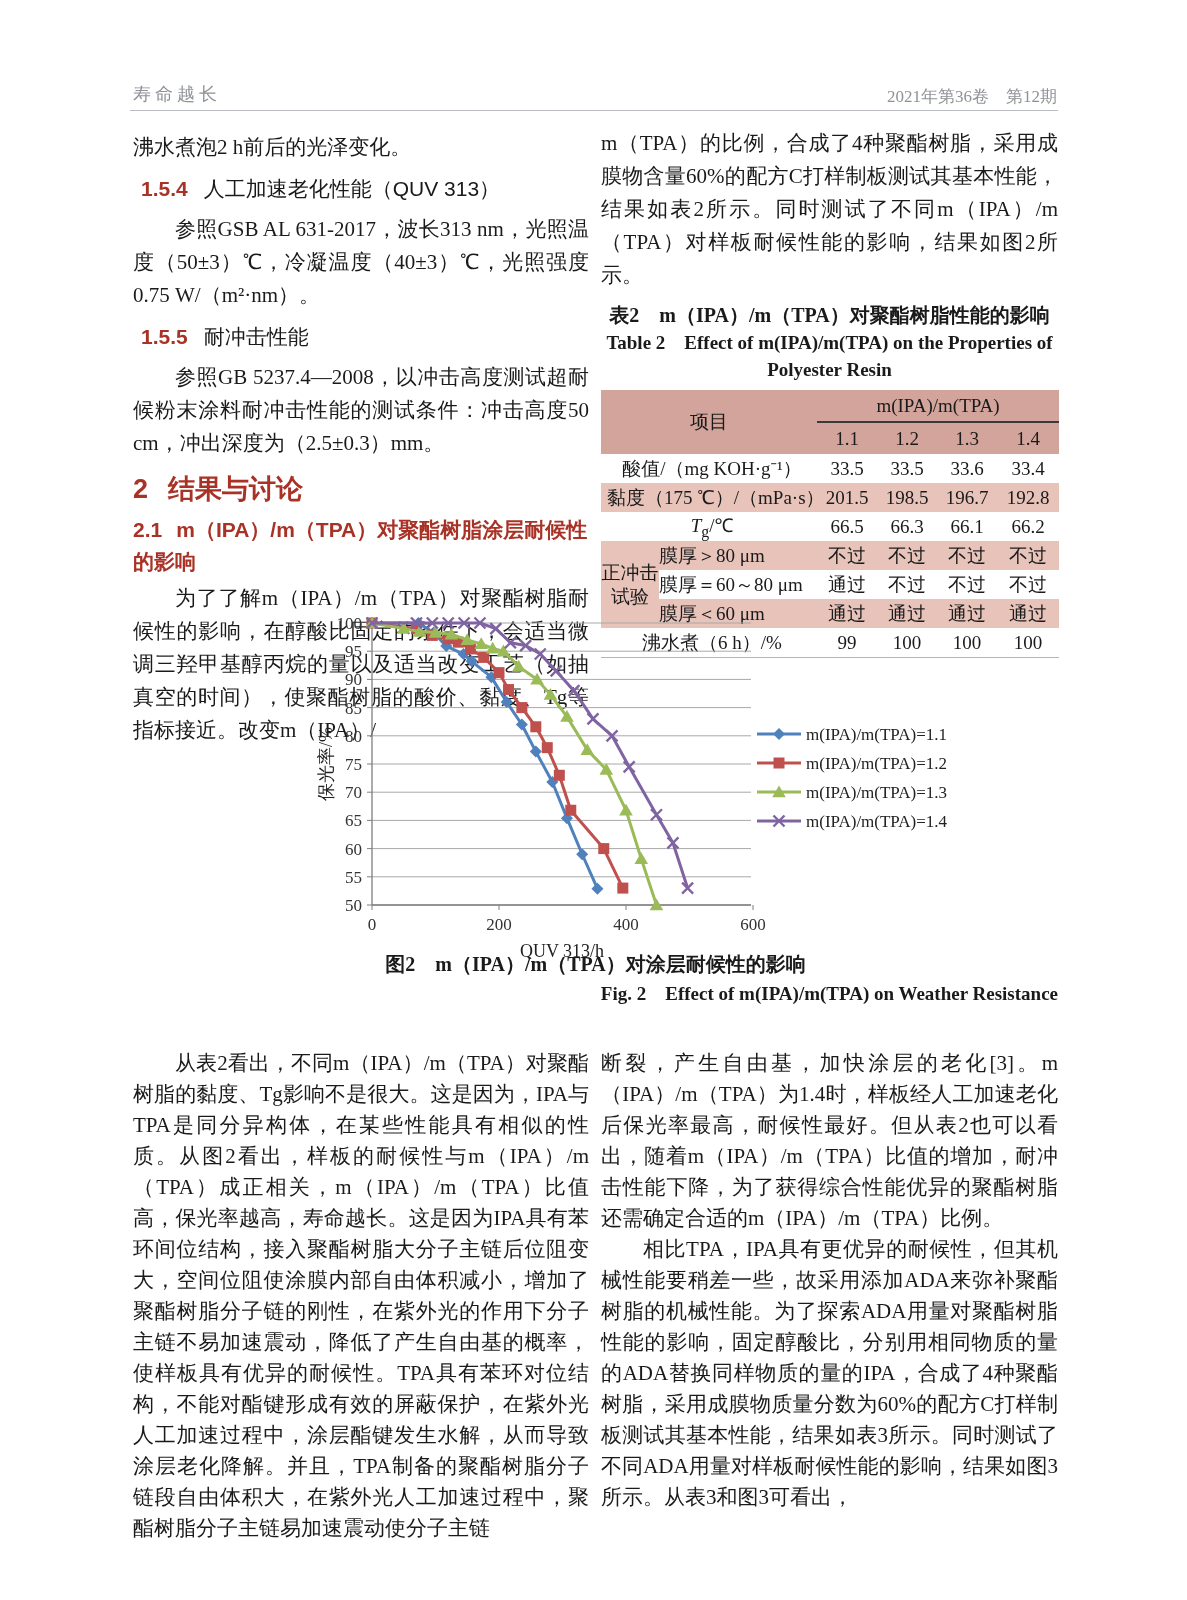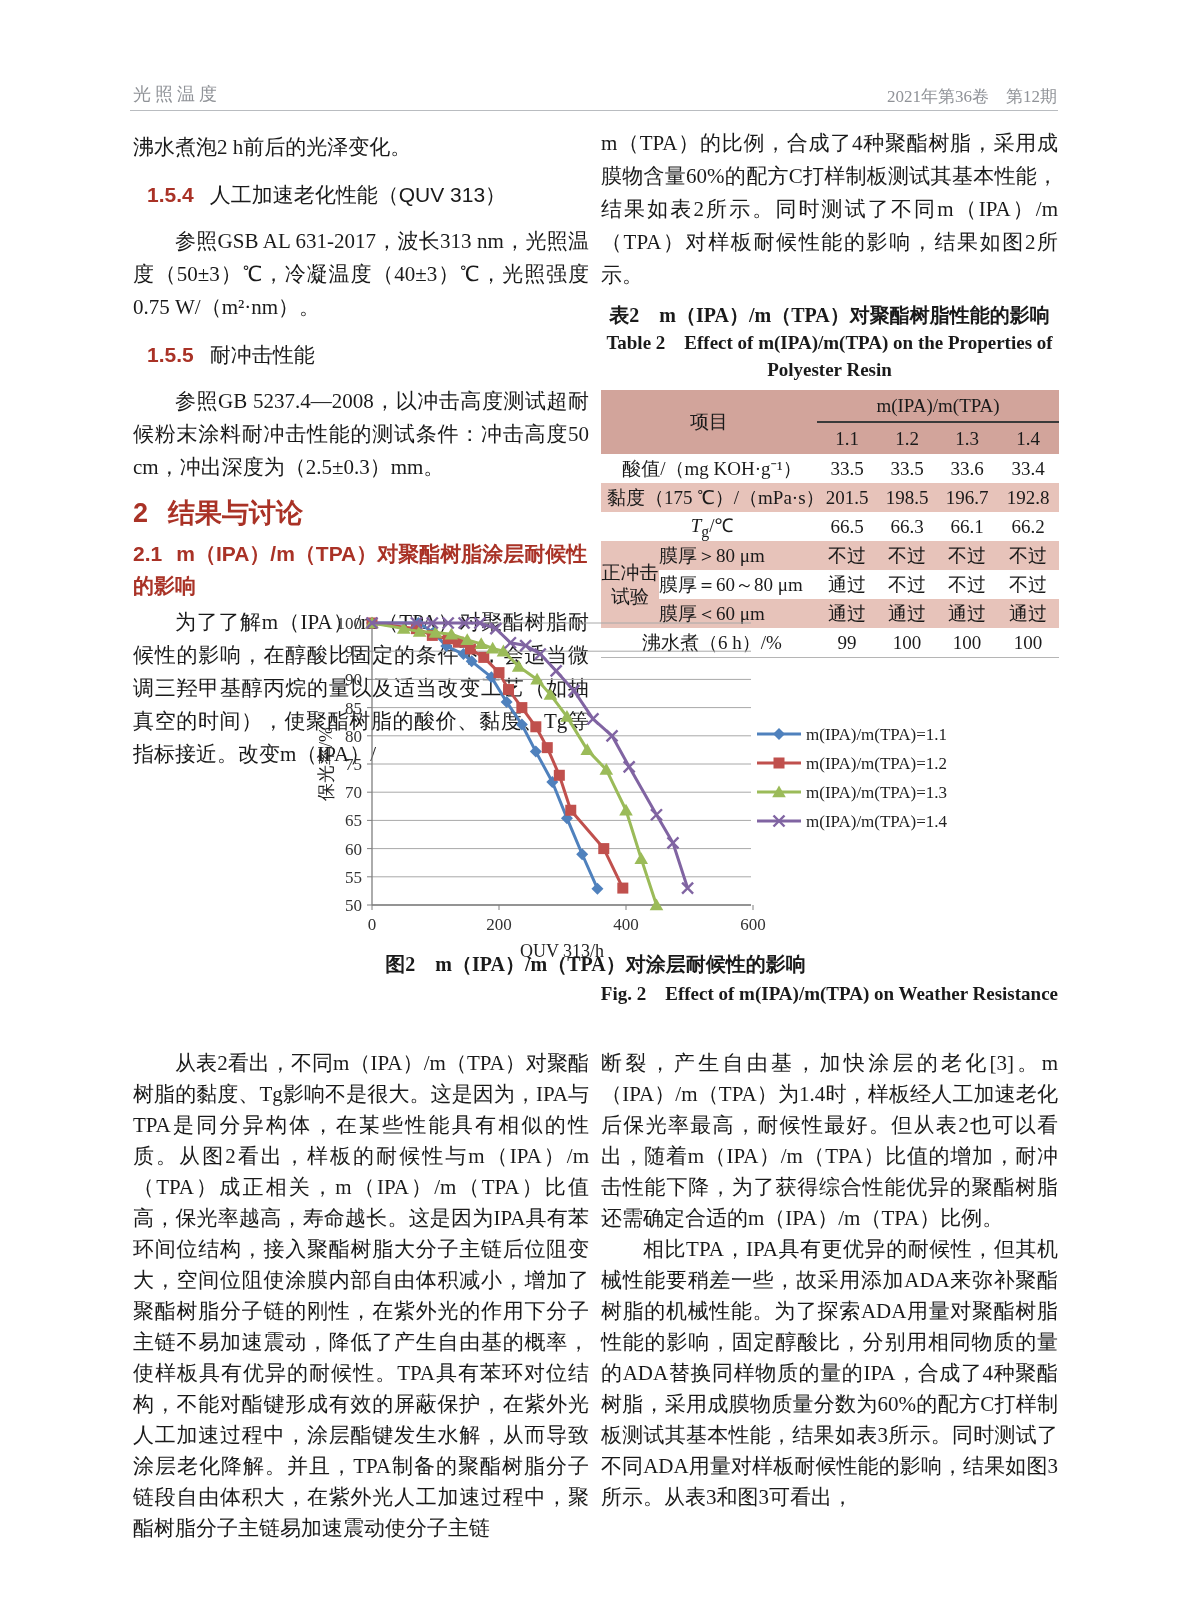--- a/index.html
+++ b/index.html
@@ -13,21 +13,21 @@
   
   .col{position:absolute;}
   .left-top{left:133px;top:131px;width:456px;}
   .right-top{left:601px;top:127px;width:457px;}
   .left-bottom{left:133px;top:1048px;width:456px;}
   .right-bottom{left:601px;top:1048px;width:457px;}
   .body{font-size:21px;line-height:33px;text-align:justify;margin:0;}
   .lh31 .body{line-height:31px;}
   .indent{text-indent:2em;}
   
-  .h3head{margin:14px;font-family:"Liberation Sans",sans-serif;font-size:21px;line-height:33px;font-weight:normal;}
+  .h3head{margin:8px;font-family:"Liberation Sans",sans-serif;font-size:21px;line-height:33px;font-weight:normal;}
   .h3head .num{color:#a93226;font-weight:bold;margin-right:16px;}
   .h1head{margin:11px 0 7px;font-family:"Liberation Sans",sans-serif;font-size:27px;line-height:36px;
           font-weight:bold;color:#a93226;}
   .h1head .num{margin-right:20px;}
   .h2head{margin:2px 0 4px;font-family:"Liberation Sans",sans-serif;font-size:21px;line-height:32px;
           font-weight:bold;color:#a93226;}
   .h2head .num{margin-right:14px;}
   
   .t2cn{margin-top:9px;text-align:center;font-weight:bold;font-size:20px;line-height:28px;}
   .t2en{text-align:center;font-weight:bold;font-size:19px;line-height:27px;}
@@ -57,21 +57,21 @@
   .vbar{width:3px;background:#3d5a7a;margin-right:9px;}
   .ftxt{display:flex;flex-direction:column;justify-content:center;}
   .ftxt .cn{font-family:"Liberation Sans",sans-serif;font-weight:bold;font-size:21px;line-height:24px;}
   .ftxt .en{font-size:13px;line-height:16px;}
 </style>
 </head>
 <body>
 
 <div class="page">
 
-  <div class="hdr-left">光照温度</div>
+  <div class="hdr-left">寿命越长</div>
   <div class="hdr-right">2021年第36卷　第12期</div>
   <div class="hdr-rule"></div>
 
   <div class="col left-top">
     <p class="body">沸水煮泡2 h前后的光泽变化。</p>
     <h4 class="h3head">
       <span class="num">1.5.4</span><span>人工加速老化性能（QUV 313）</span>
     </h4>
     <p class="body indent">参照GSB AL 631-2017，波长313 nm，光照温度（50±3）℃，冷凝温度（40±3）℃，光照强度0.75 W/（m²·nm）。</p>
     <h4 class="h3head">

